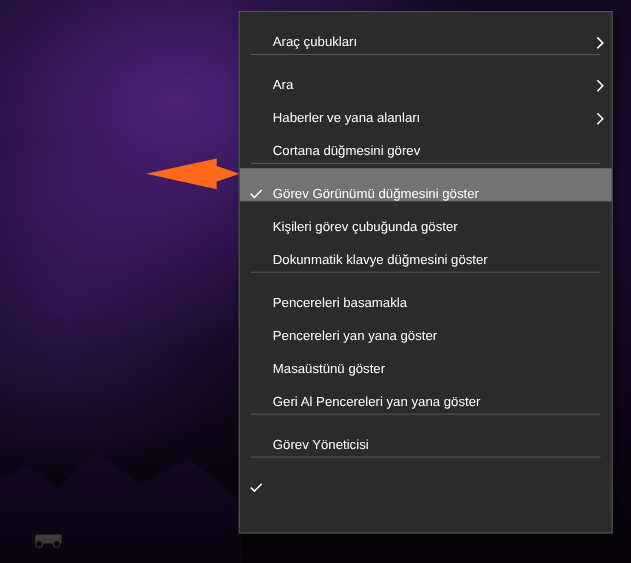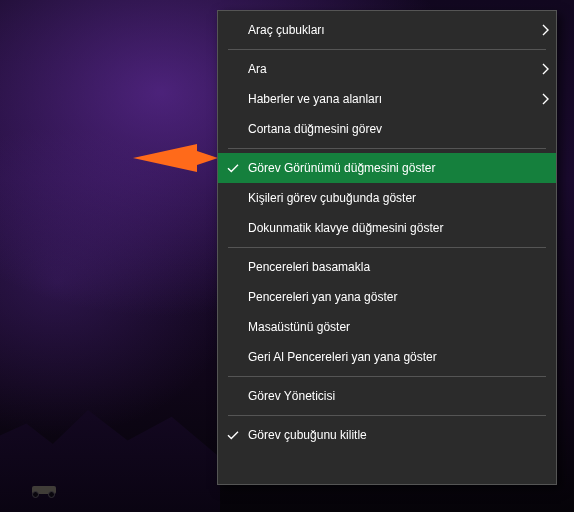--- a/index.html
+++ b/index.html
@@ -35,28 +35,28 @@
 
     .context-menu {
       position: absolute; top: 10px; left: 217px;
       width: 340px;
       background: #2b2b2b;
       border: 1px solid #555;
       box-shadow: 4px 4px 10px rgba(0,0,0,0.6);
       padding: 4px 0;
     }
     .menu-item {
-      display: flex; align-items: center;
+      display: flex; align-items: flex-end;
       height: 30px;
       color: #fff;
       font-size: 12px;
       cursor: default;
       position: relative;
     }
-    .menu-item.hovered { background: #15803d; }
+    .menu-item.hovered { background: #737373; }
     .mi-icon {
       width: 30px; flex: 0 0 30px;
       display: flex; align-items: center; justify-content: center;
     }
     .mi-label { flex: 1 1 auto; white-space: nowrap; overflow: hidden; }
     .mi-chevron {
       flex: 0 0 22px;
       display: flex; align-items: center; justify-content: center;
     }
     .separator {
@@ -155,16 +155,15 @@
       <span class="mi-icon"></span>
       <span class="mi-label">Görev Yöneticisi</span>
     </div>
     <div class="separator"></div>
     <div class="menu-item">
       <span class="mi-icon">
         <svg width="14" height="14" viewBox="0 0 14 14">
           <path d="M2 7.2 L5.3 10.5 L12 3.8" stroke="#fff" stroke-width="1.4" fill="none"></path>
         </svg>
       </span>
-      <span class="mi-label">Görev çubuğunu kilitle</span>
     </div>
     <div class="menu-item"></div>
   </div>
 
 </body></html>

